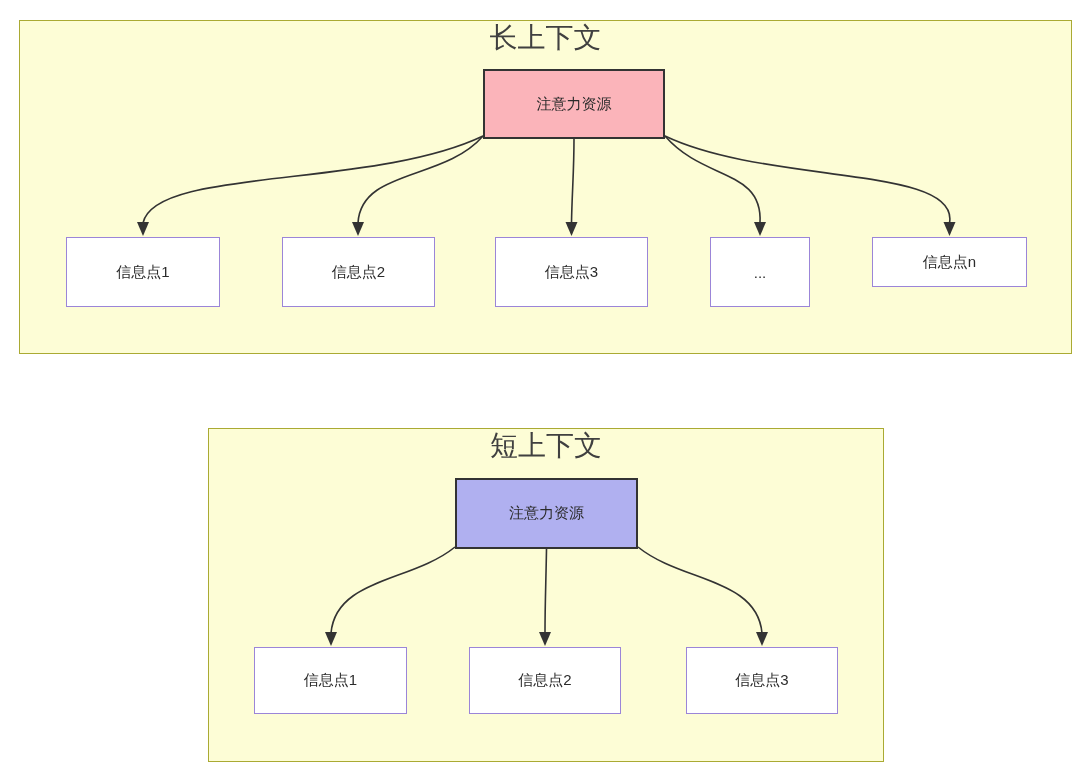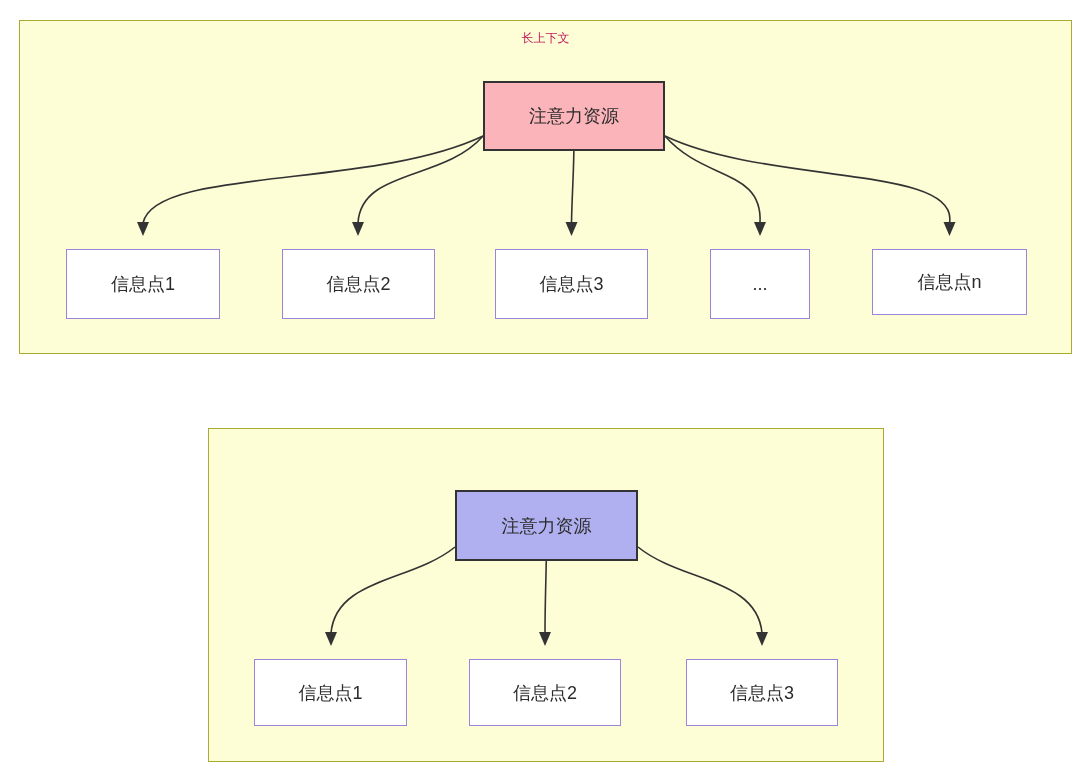--- a/index.html
+++ b/index.html
@@ -17,40 +17,39 @@
     background: #fdfdd6;
     border: 1.4px solid #aaaa33;
     box-sizing: border-box;
   }
   .panel-title {
     position: absolute;
     top: 5px;
     left: 0;
     right: 0;
     text-align: center;
-    font-size: 12px;
+    font-size: 28px;
     line-height: 24px;
-    color: #be185d;
+    color: #404040;
   }
   .arrows {
     position: absolute;
     left: 0;
     top: 0;
     pointer-events: none;
   }
   .node {
     position: absolute;
     box-sizing: border-box;
     display: flex;
     align-items: center;
     justify-content: center;
-    font-size: 18px;
+    font-size: 15px;
     color: #2b2b2b;
     text-align: center;
-    margin-top: 12px;
   }
   .info-node {
     background: #ffffff;
     border: 1.4px solid #9b85d8;
   }
   .hub-node {
     border: 2.6px solid #333333;
   }
   .hub-long { background: #fbb4ba; }
   .hub-short { background: #b0b0f0; }
@@ -84,25 +83,26 @@
     <div class="node hub-node hub-long" style="left:463px; top:48px; width:182px; height:70px;">注意力资源</div>
 
     <div class="node info-node" style="left:46px; top:216px; width:154px; height:70px;">信息点1</div>
 
     <div class="node info-node" style="left:262px; top:216px; width:153px; height:70px;">信息点2</div>
 
     <div class="node info-node" style="left:475px; top:216px; width:153px; height:70px;">信息点3</div>
 
     <div class="node info-node" style="left:690px; top:216px; width:100px; height:70px;">...</div>
 
-    <div class="node info-node" style="left:852px; top:216px; width:155px; height:66px;">信息点n</div>
+    <div class="node info-node" style="left:852px; top:216px; width:155px; height:50px;">信息点n</div>
   </section>
 
   <section class="panel" style="left:208px; top:428px; width:676px; height:334px;">
 
+    <div class="panel-title">短上下文</div>
 
     <svg class="arrows" width="676" height="334" viewBox="0 0 676 334">
       <g stroke="#333333" stroke-width="1.6" fill="none">
         <path d="M246,118 C203,153 127,149 122,204"></path>
         <path d="M337.5,120 C337,152 336,174 336,204"></path>
         <path d="M429,118 C472,153 548,149 553,204"></path>
       </g>
       <g fill="#333333" stroke="none">
         <polygon points="116,203 128,203 122,217"></polygon>
         <polygon points="330,203 342,203 336,217"></polygon>

